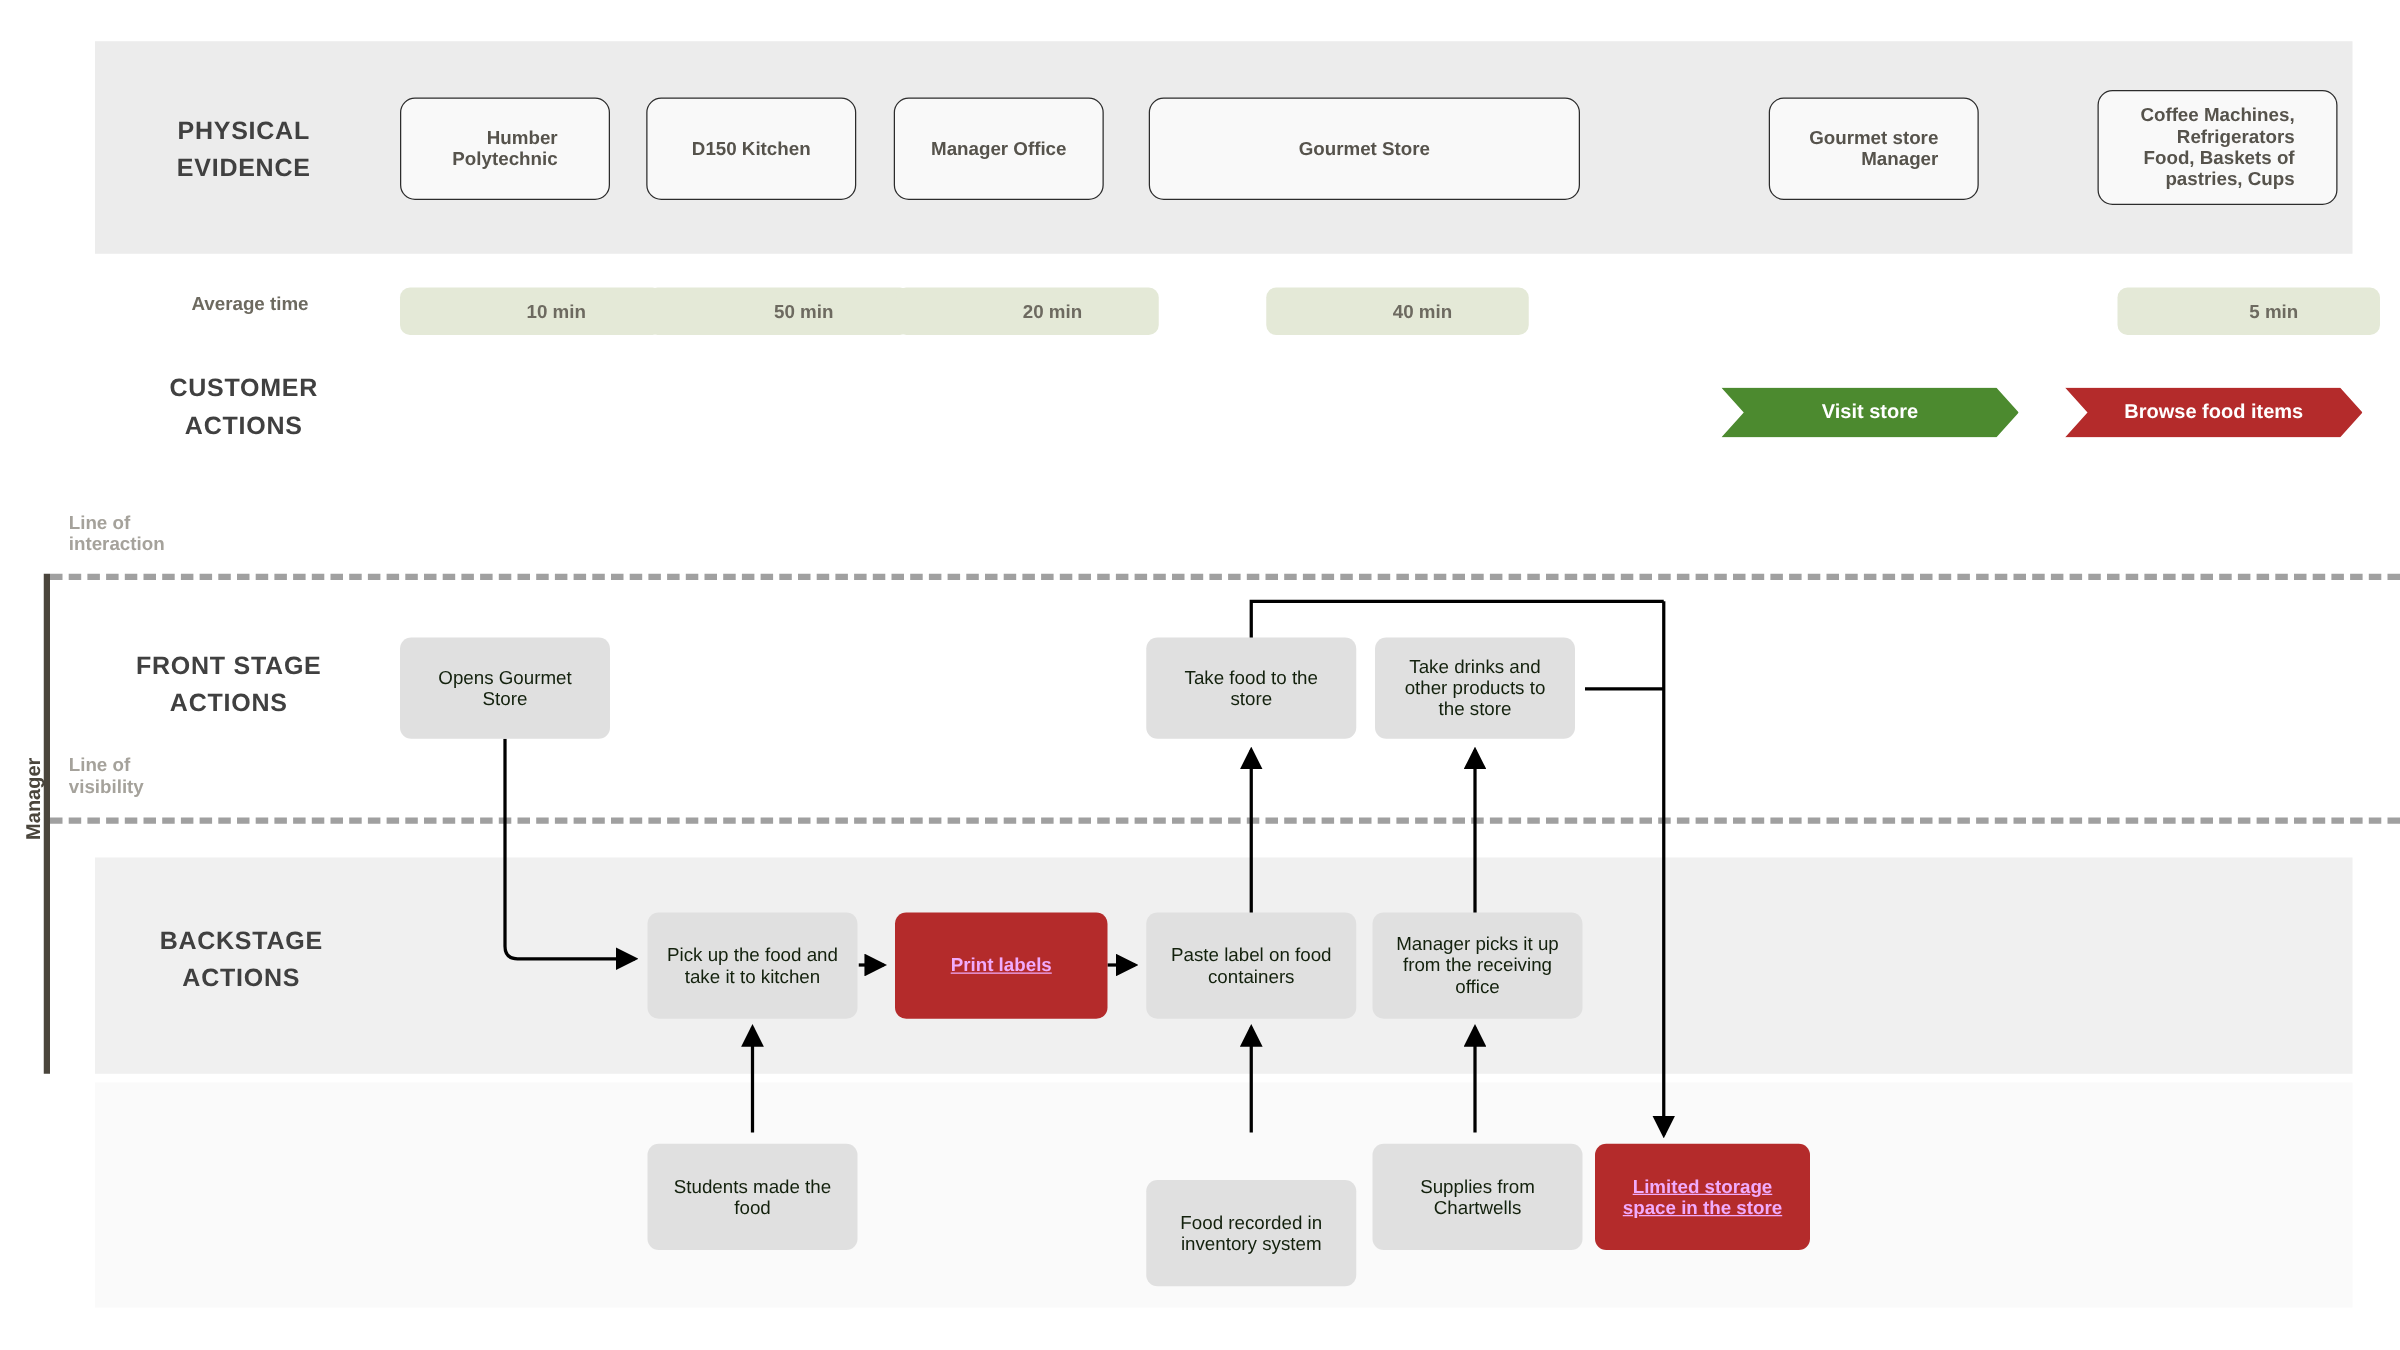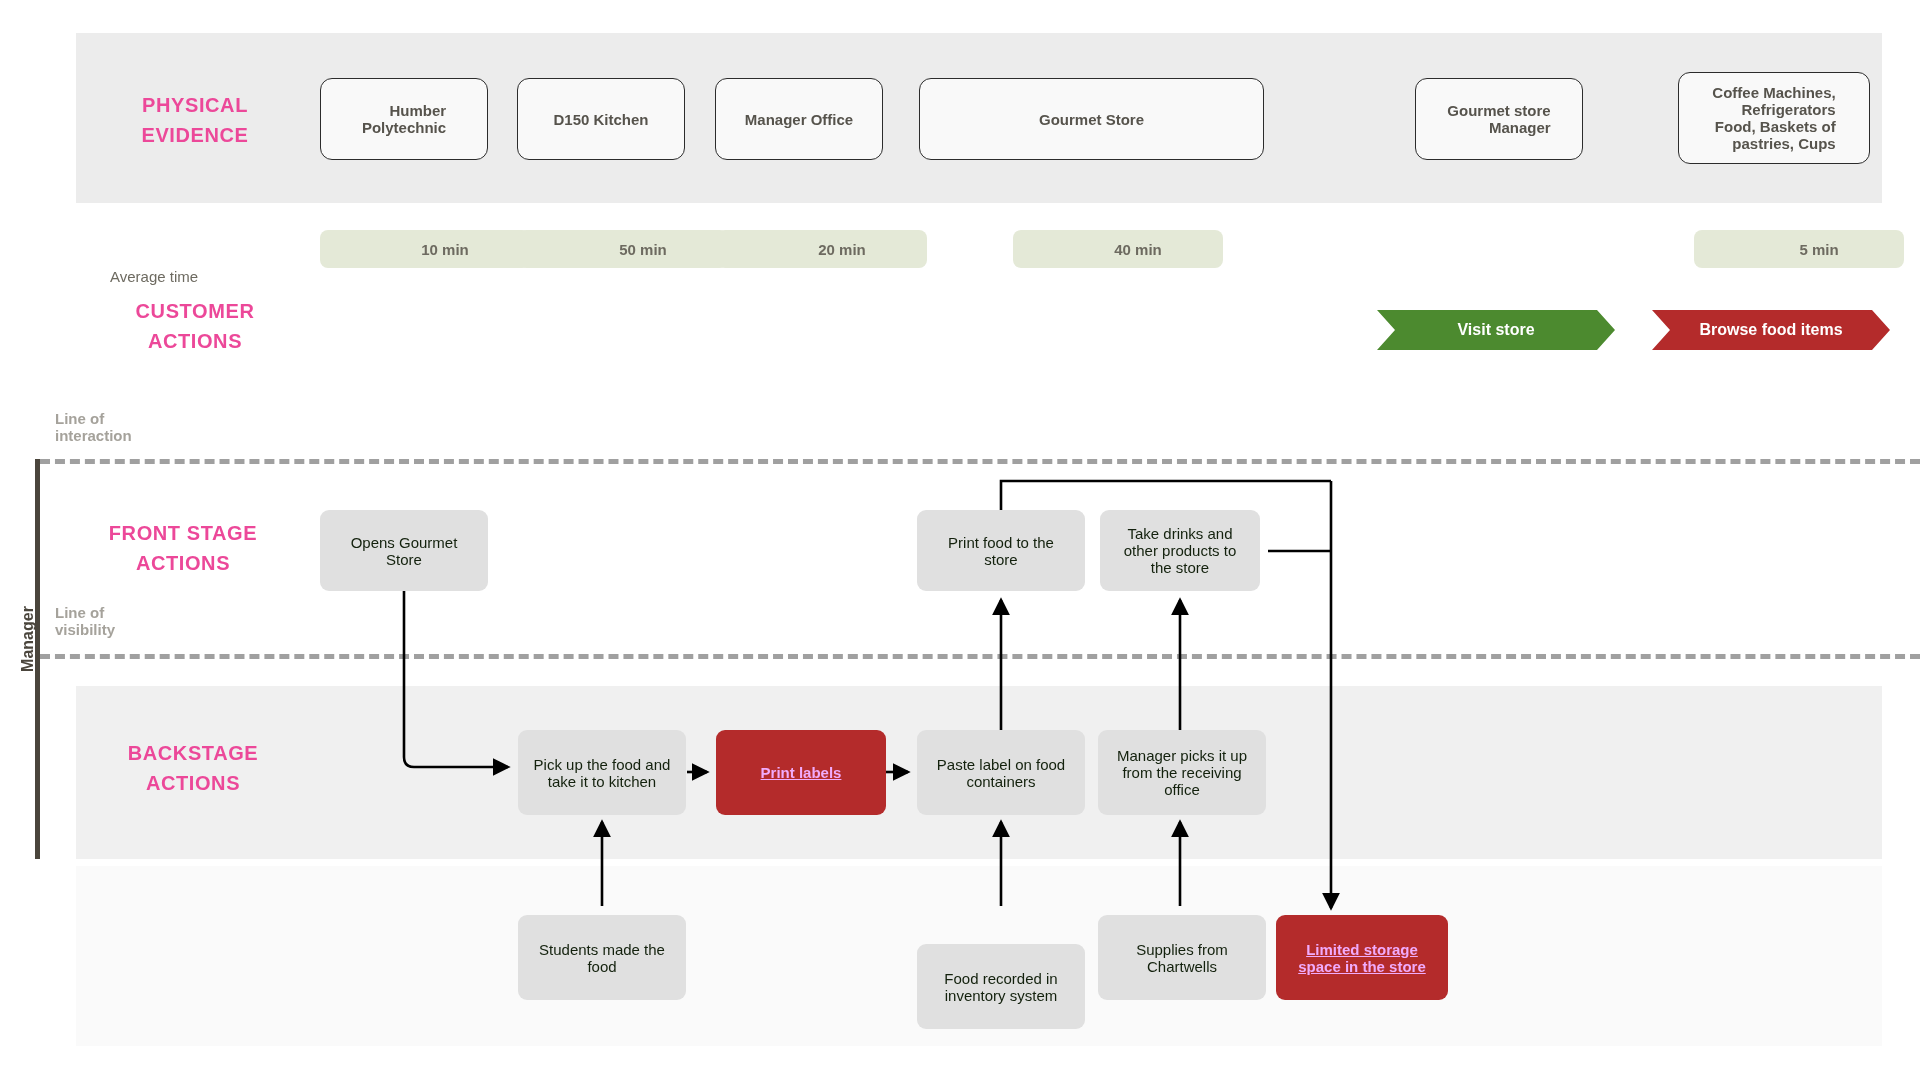--- a/index.html
+++ b/index.html
@@ -14,38 +14,38 @@
 
   
   .band{position:absolute;}
   .band-physical{left:76px;top:33px;width:1806px;height:170px;background:#ececec;}
   .band-backstage{left:76px;top:686px;width:1806px;height:173px;background:#f0f0f0;}
   .band-support{left:76px;top:866px;width:1806px;height:180px;background:#fafafa;}
 
   
   .row-title{
     position:absolute;
-    color:#ec4899;
+    color:#404040;
     font-weight:bold;
     font-size:20px;
     letter-spacing:.6px;
     line-height:30px;
     text-align:center;
     width:230px;
     white-space:pre-line;
   }
   .rt-physical{left:80px;top:90px;}
   .rt-customer{left:80px;top:296px;}
   .rt-front{left:68px;top:518px;}
   .rt-backstage{left:78px;top:738px;}
   .rt-support{left:70px;top:925px;}
 
   .avg-label{
-    position:absolute;left:110px;top:235px;width:180px;text-align:left;
-    color:#6d6a60;font-weight:normal;font-size:15px;margin-top:33px;
+    position:absolute;left:110px;top:235px;width:180px;text-align:center;
+    color:#6d6a60;font-weight:bold;font-size:15px;
   }
 
   
   .pe-card{
     position:absolute;
     background:#f9f9f9;
     border:1.6px solid #2c2c2c;
     border-radius:12px;
     display:flex;align-items:center;justify-content:center;
     text-align:right;
@@ -189,21 +189,21 @@
 
     <path d="M 1001 512 L 1001 481 L 1331 481" fill="none" stroke="#000" stroke-width="2.6"></path>
 
     <path d="M 1268 551 L 1331 551" fill="none" stroke="#000" stroke-width="2.6"></path>
 
     <path d="M 1331 481 L 1331 908" fill="none" stroke="#000" stroke-width="2.6" marker-end="url(#ah)"></path>
   </svg>
 
   <div class="pbox grey" style="left:320px;top:510px;width:168px;height:81px;">Opens Gourmet
 Store</div>
-  <div class="pbox grey" style="left:917px;top:510px;width:168px;height:81px;">Print food to the
+  <div class="pbox grey" style="left:917px;top:510px;width:168px;height:81px;">Take food to the
 store</div>
   <div class="pbox grey" style="left:1100px;top:510px;width:160px;height:81px;">Take drinks and
 other products to
 the store</div>
 
   <div class="pbox grey" style="left:518px;top:730px;width:168px;height:85px;">Pick up the food and
 take it to kitchen</div>
   <div class="pbox red" style="left:716px;top:730px;width:170px;height:85px;">Print labels</div>
   <div class="pbox grey" style="left:917px;top:730px;width:168px;height:85px;">Paste label on food
 containers</div>

